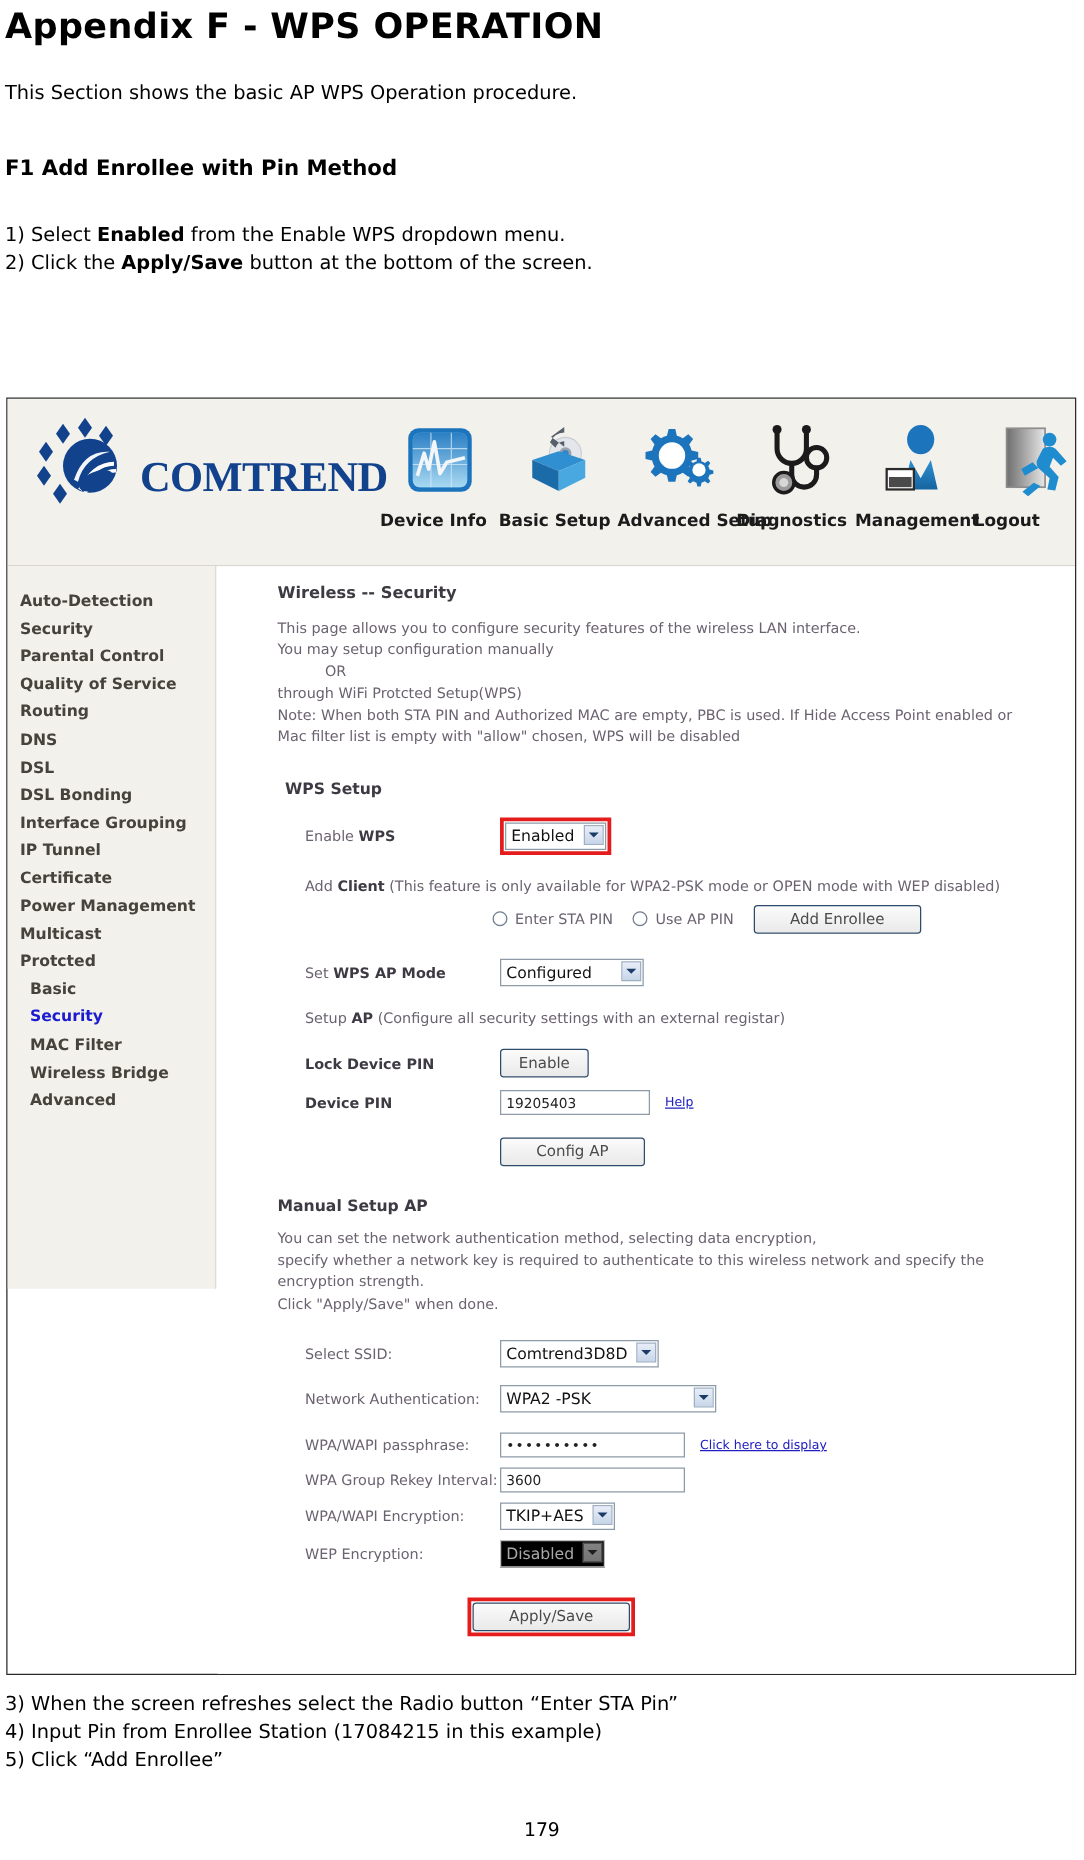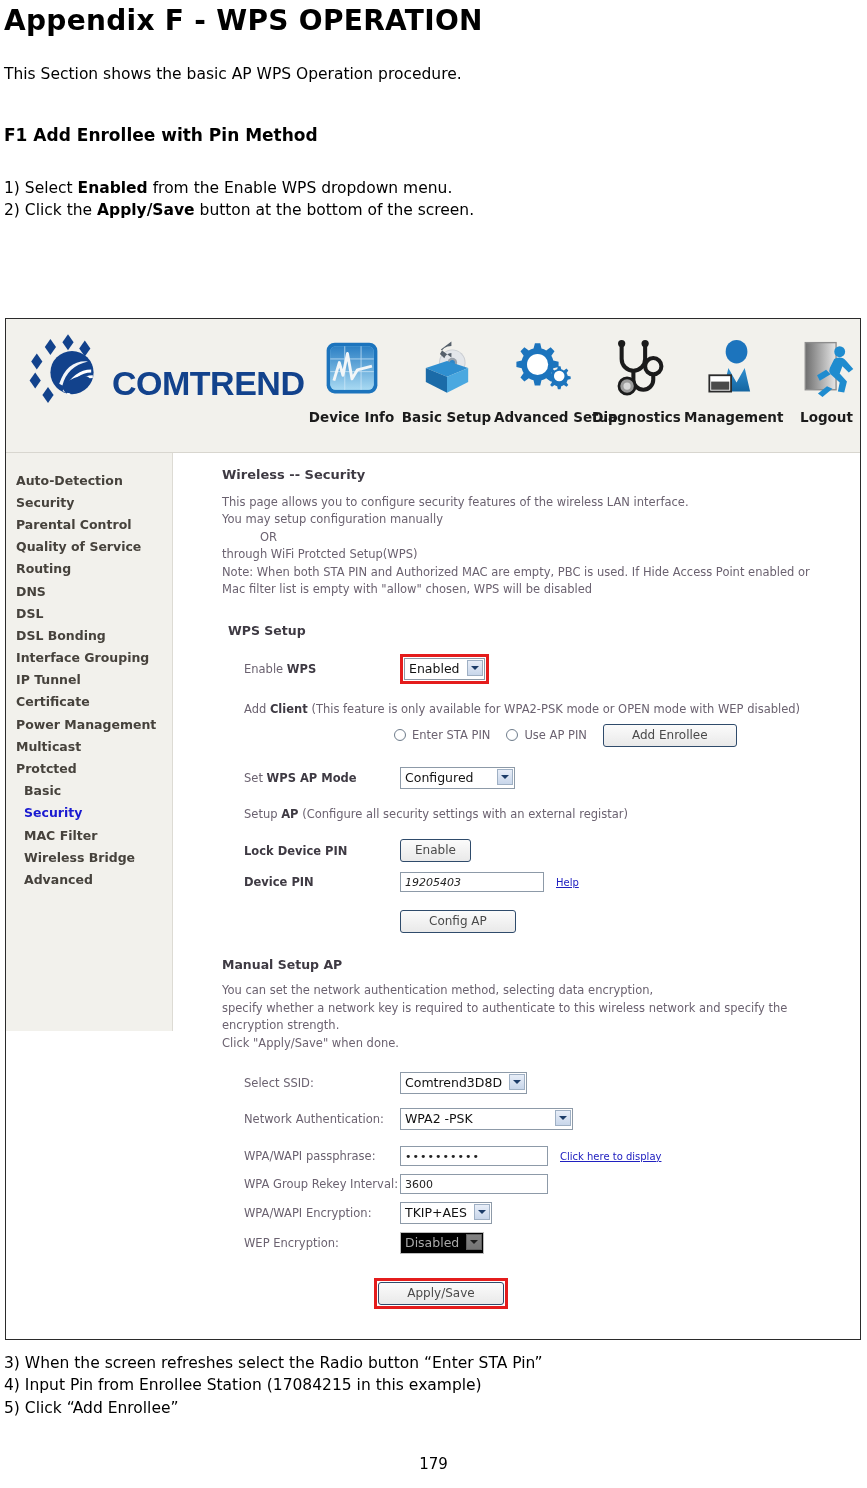--- a/index.html
+++ b/index.html
@@ -65,42 +65,42 @@
   .logo-wrap {
     position: absolute;
     left: 18px;
     top: 12px;
     display: flex;
     align-items: center;
     gap: 8px;
   }
   .logo-mark { width: 80px; height: 80px; display:block; }
   .logo-word {
-    font-family: Liberation Sans, sans-serif;
+    font-family: Liberation Serif, serif;
     font-size: 34px;
     font-weight: 900;
     color: #12428c;
     letter-spacing: -0.5px;
     line-height: 1;
     position: relative;
     top: 12px;
   }
 
   
   .rt-nav {
     position: absolute;
     left: 298px;
     top: 8px;
     display: flex;
     align-items: flex-end;
     gap: 0px;
   }
   .nav-item {
     width: 95px;
-    text-align: center;
+    text-align: left;
     cursor: pointer;
   }
   .nav-item .ico {
     height: 82px;
     display: flex;
     align-items: center;
     justify-content: center;
   }
   .nav-item .lbl {
     font-size: 13.5px;
@@ -541,21 +541,21 @@
         <span>Setup </span><b>AP</b><span> (Configure all security settings with an external registar)</span>
       </div>
 
       <div class="row" style="margin-top:18px;">
         <div class="lab bold">Lock Device PIN</div>
         <button class="btn">Enable</button>
       </div>
 
       <div class="row" style="margin-top:10px;">
         <div class="lab bold">Device PIN</div>
-        <input class="ui" style="width: 144px; font-style: italic;" value="19205403">
+        <input class="ui" style="width: 120px;" value="19205403">
         <span class="link">Help</span>
       </div>
 
       <div class="row" style="margin-top:18px;">
         <div class="lab"></div>
         <button class="btn wide">Config AP</button>
       </div>
 
       <div class="grp-title manual" style="margin-top:24px;">Manual Setup AP</div>
 

